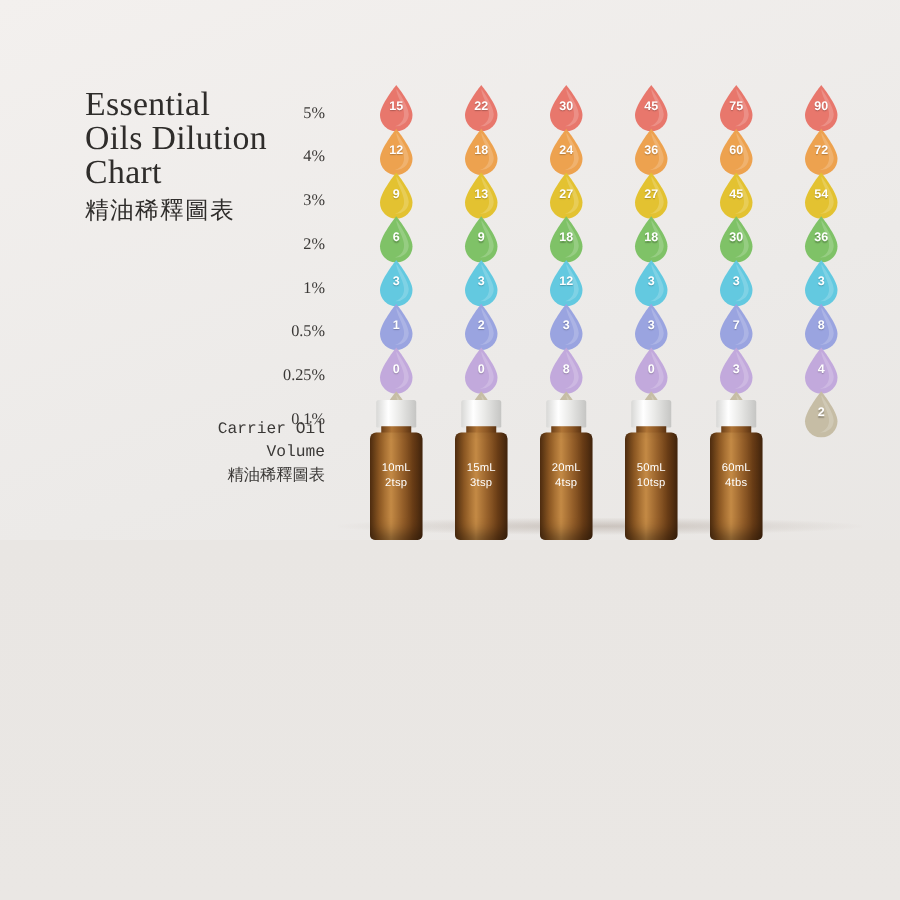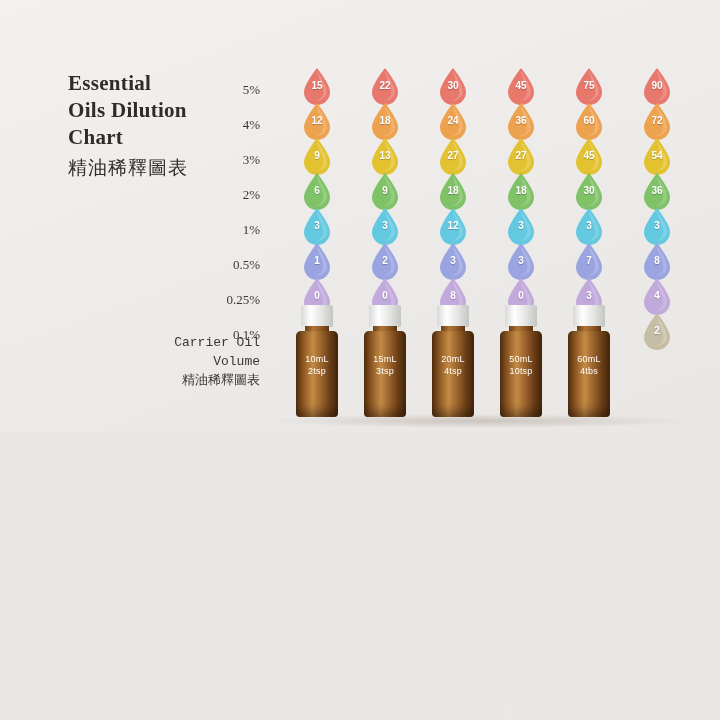--- a/index.html
+++ b/index.html
@@ -31,25 +31,24 @@
     width: 720px;
     height: 288px;
     background: linear-gradient(180deg, #e9e6e3 0%, #eae7e4 100%);
   }
   .title {
     position: absolute;
     left: 68px;
     top: 70px;
     width: 170px;
     font-family: "Liberation Serif", serif;
-    font-size: 21px;
+    font-size: 27px;
     line-height: 27px;
     color: #2f2d2b;
     letter-spacing: 0.3px;
-    font-weight: bold;
   }
   .title-cn {
     position: absolute;
     left: 68px;
     top: 155px;
     font-family: Liberation Serif, serif;
     font-size: 19px;
     color: #2f2d2b;
     letter-spacing: 1px;
   }
@@ -125,20 +124,21 @@
   }
   .bottle-cell {
     width: 68px;
     display: flex;
     justify-content: center;
   }
   .bottle {
     position: relative;
     width: 54px;
     height: 112px;
+    margin-top: 15px;
   }
   .cap {
     position: absolute;
     left: 11px;
     top: 0;
     width: 32px;
     height: 22px;
     background: linear-gradient(90deg, #d8d8d6 0%, #ffffff 30%, #e8e8e6 60%, #c5c5c3 100%);
     border-radius: 2px 2px 1px 1px;
   }

